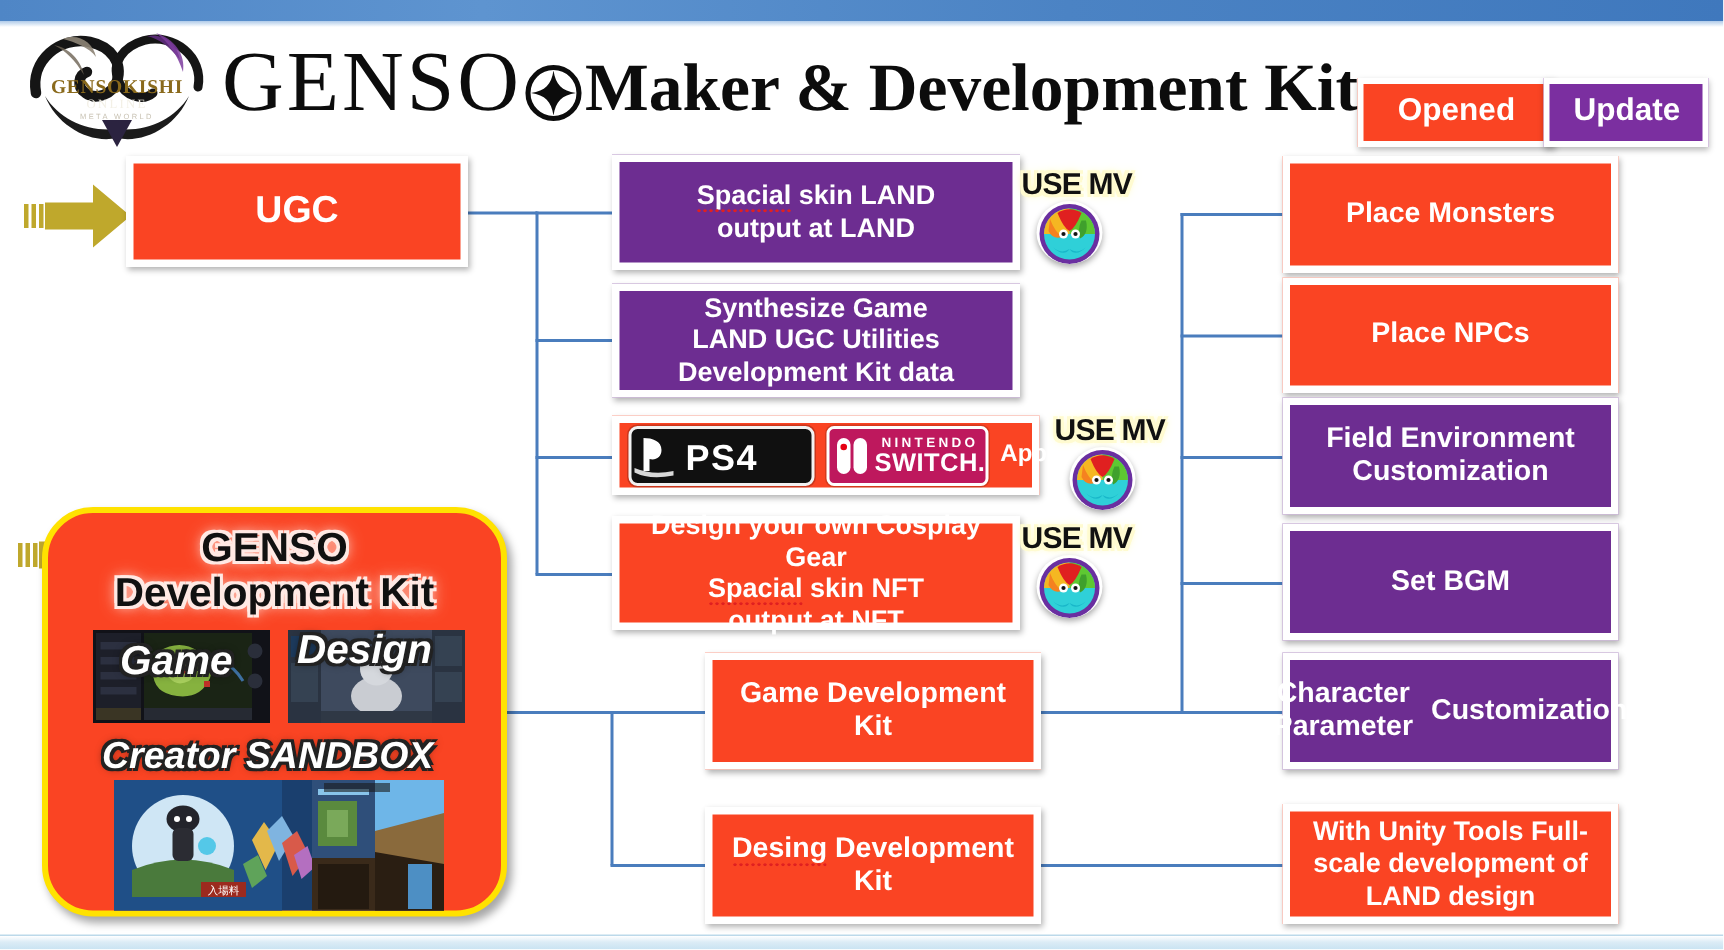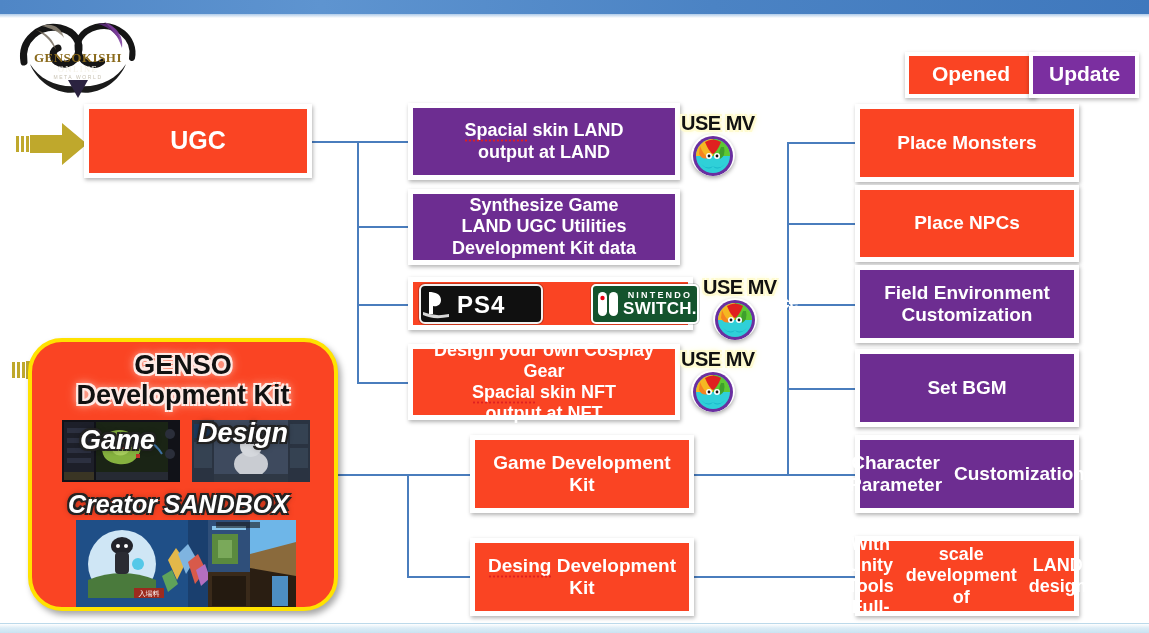--- a/index.html
+++ b/index.html
@@ -118,26 +118,25 @@
   
   .ps4 {
     width: 128px; height: 40px; background:#101010;
     border-radius: 6px; border: 2px solid #f2f2f2;
     display:flex; align-items:center; justify-content:flex-end;
     color:#fff; font-family:"Liberation Sans", sans-serif;
     font-size: 23px; font-weight: bold; letter-spacing: 1px;
     box-shadow: 0 0 0 1px rgba(0,0,0,.2);
   }
   .switchlogo {
-    width: 120px; height: 40px; background:#14532d;
+    width: 120px; height: 40px; background:#be185d;
     border-radius: 5px; border: 2px solid #ffffff;
     display:flex; align-items:center; color:#fff; gap:4px;
     padding-left: 4px;
     box-shadow: 0 0 0 1px rgba(0,0,0,.15);
-    margin-left: 40px;
   }
   .switchlogo .swicon {
     width: 22px; height: 26px; position: relative; flex: 0 0 auto;
   }
   .switchlogo .swtxt { line-height: 1; }
   .switchlogo .swtxt .n1 { font-size: 9px; font-weight: bold; letter-spacing: 2.2px; display:block;}
   .switchlogo .swtxt .n2 { font-size: 17px; font-weight: bold; letter-spacing: .3px; display:block;}
   .appearance {
     color:#fff; font-weight: bold; font-size: 16px;
     font-family:"Liberation Sans", sans-serif;
@@ -188,20 +187,28 @@
         <path d="M86 6 C96 4,106 10,108 22 C100 12,94 8,86 6 Z" fill="#5b2a78" opacity=".95"></path>
         <path d="M92 4 C104 8,112 18,110 30 C106 18,100 10,92 4 Z" fill="#7d3c9e" opacity=".85"></path>
         <path d="M24 12 C34 14,42 22,44 32 C38 22,32 16,24 12 Z" fill="#6b6152" opacity=".8"></path>
       </g>
       <text x="66" y="44" text-anchor="middle" font-family="Liberation Serif, serif" font-size="13" font-weight="bold" fill="#8a6a1c" letter-spacing="0.5">GENSOKISHI</text>
       <text x="66" y="54" text-anchor="middle" font-family="Liberation Serif, serif" font-size="8.5" fill="#f3f0e6" letter-spacing="1.5">ONLINE</text>
       <text x="66" y="61" text-anchor="middle" font-family="Liberation Sans, sans-serif" font-size="5" fill="#c9c3b4" letter-spacing="1.6">META WORLD</text>
     </svg>
   </div>
 
+  <div class="title">
+    <span class="genso">GENSO</span><span class="diamond">
+      <svg width="38" height="38" viewBox="0 0 38 38" style="vertical-align:-6px">
+        <circle cx="19" cy="19" r="17" fill="none" stroke="#0c0c0c" stroke-width="3.4"></circle>
+        <path d="M19 4 C20.5 13.5 24.5 17.5 34 19 C24.5 20.5 20.5 24.5 19 34 C17.5 24.5 13.5 20.5 4 19 C13.5 17.5 17.5 13.5 19 4 Z" fill="#0c0c0c"></path>
+      </svg>
+    </span><span class="rest">Maker &amp; Development Kit</span>
+  </div>
 
   <div class="pill opened">Opened</div>
   <div class="pill update">Update</div>
 
   <div class="ln h" style="left:312px; top:141px; width:46px;"></div>
   <div class="ln v" style="left:357px; top:141px; height:242px;"></div>
   <div class="ln h" style="left:357px; top:141px; width:52px;"></div>
   <div class="ln h" style="left:357px; top:226px; width:52px;"></div>
   <div class="ln h" style="left:357px; top:304px; width:52px;"></div>
   <div class="ln h" style="left:357px; top:382px; width:52px;"></div>
@@ -362,21 +369,21 @@
 
   <div class="node purple" style="left:855px; top:349px; width:224px; height:78px; font-size:19px;">
     <span class="lbl">Set BGM</span>
   </div>
 
   <div class="node purple" style="left:855px; top:435px; width:224px; height:78px; font-size:19px; flex-direction:row;">
     <span class="lbl">Character Parameter</span>
     <span class="lbl">Customization</span>
   </div>
 
-  <div class="node" style="left:855px; top:536px; width:224px; height:80px; font-size:18px; ">
+  <div class="node" style="left:855px; top:536px; width:224px; height:80px; font-size:18px; flex-direction:column;">
     <span class="lbl">With Unity Tools Full-</span>
     <span class="lbl">scale development of</span>
     <span class="lbl">LAND design</span>
   </div>
 
   <div class="bigpanel">
     <div class="bp-title">
       <span>GENSO</span><br>
       <span>Development Kit</span>
     </div>

